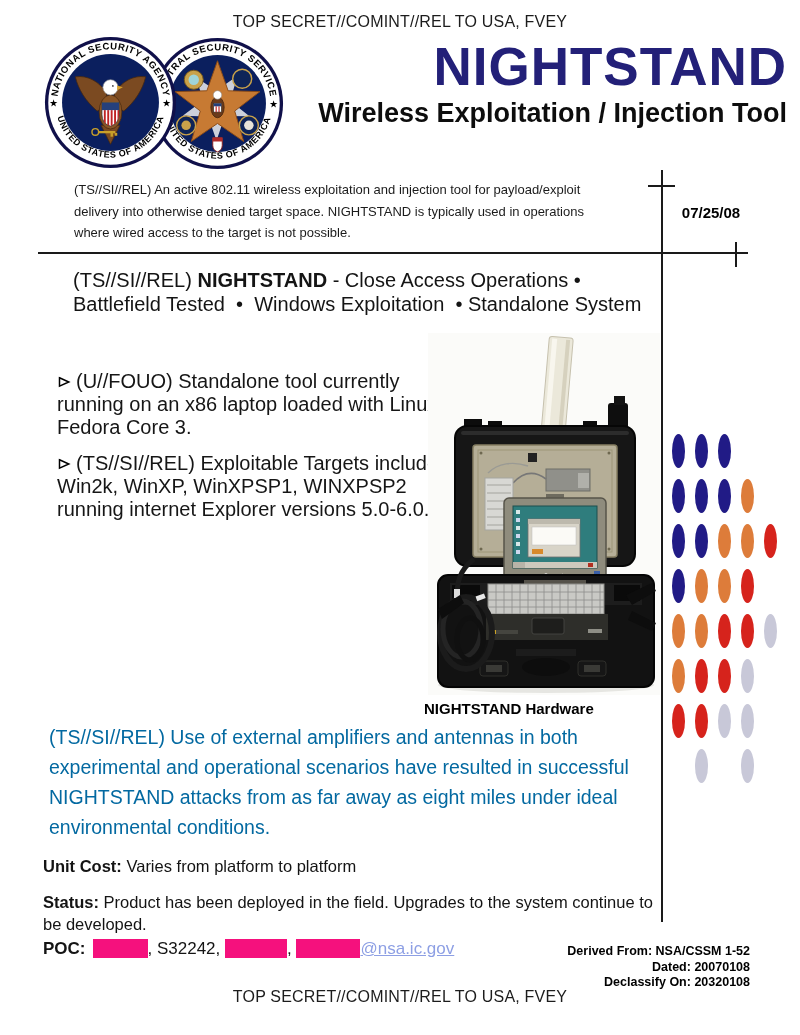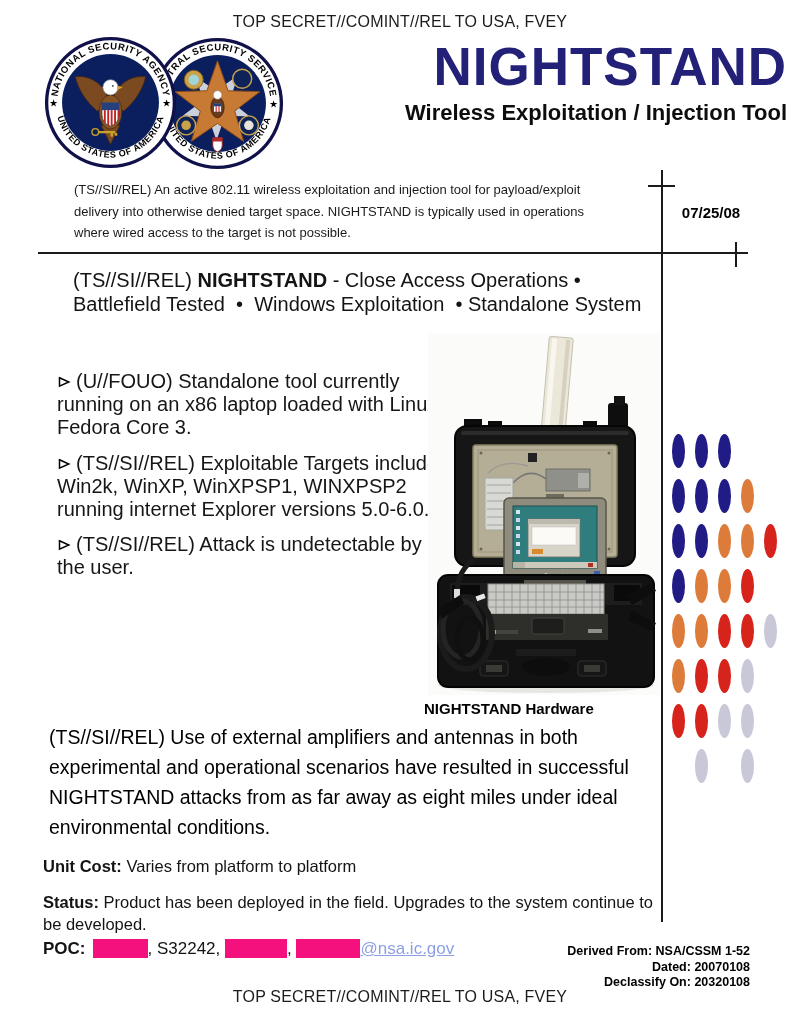--- a/index.html
+++ b/index.html
@@ -10,21 +10,21 @@
           font-size:16px;color:#1c1c1c;letter-spacing:.2px;}
   .banner.top{top:13px;}
   .banner.bottom{top:988px;}
 
   .seal{position:absolute;width:133px;height:133px;}
   #seal-css{left:151px;top:37px;}
   #seal-nsa{left:44px;top:36px;z-index:2;}
 
   .title-block{position:absolute;right:13px;top:40px;text-align:right;}
   .doc-title{font-size:53px;font-weight:bold;color:#232078;line-height:54px;letter-spacing:1px;}
-  .doc-subtitle{font-size:22px;font-weight:bold;color:#0d0d0d;line-height:32px;margin-top:3px;}
+  .doc-subtitle{font-size:27px;font-weight:bold;color:#0d0d0d;line-height:32px;margin-top:3px;}
 
   .intro{position:absolute;left:74px;top:179px;width:548px;
          font-size:13px;line-height:21.5px;color:#1b1b1b;}
 
   .vline{position:absolute;left:661px;top:170px;width:2px;height:752px;background:#1a1a1a;}
   .htick{position:absolute;left:648px;top:185px;width:27px;height:2px;background:#1a1a1a;}
   .hdivider{position:absolute;left:38px;top:252px;width:710px;height:2px;background:#1a1a1a;}
   .vtick{position:absolute;left:735px;top:242px;width:2px;height:25px;background:#1a1a1a;}
   .date{position:absolute;left:668px;top:204px;width:86px;text-align:center;
         font-size:15px;font-weight:bold;color:#000;}
@@ -38,21 +38,21 @@
 
   .bullets{position:absolute;left:57px;top:370px;width:392px;}
   .bullet{margin:0 0 12px 0;font-size:20px;line-height:23.2px;color:#161616;}
   .bglyph{display:inline-block;vertical-align:-1px;margin-right:5px;}
 
   .photo{position:absolute;left:428px;top:333px;width:232px;height:362px;}
   .caption{position:absolute;left:424px;top:700px;width:180px;
            font-size:15px;font-weight:bold;color:#000;}
 
   .range-par{position:absolute;left:49px;top:722px;width:600px;
-             font-size:19.5px;line-height:30px;color:#000000;}
+             font-size:19.5px;line-height:30px;color:#0369a1;}
 
   .dot-grid{position:absolute;left:672px;top:434px;}
   .dot-row{height:45px;}
   .dot{display:inline-block;width:13px;height:34px;border-radius:50%;margin-right:10px;}
 
   .foot-line{position:absolute;left:43px;font-size:16.5px;line-height:21.5px;color:#141414;}
   .foot-line .lbl{font-weight:bold;}
   #unit-cost{top:856px;width:600px;}
   #status{top:892px;width:615px;}
   #poc{top:938px;width:615px;font-size:17px;}
@@ -162,23 +162,20 @@
   <div class="tagline"><span>(TS//SI//REL) </span><b>NIGHTSTAND</b><span> - Close Access Operations • Battlefield Tested  •  Windows Exploitation  • Standalone System</span></div>
 
 
   <div class="bullets">
     <p class="bullet"><svg class="bglyph" viewBox="0 0 14 14" width="14" height="14">
           <path d="M2.5 2.8 L11.8 7 L2.5 11.2 Z" fill="none" stroke="#000" stroke-width="1.5"></path>
         </svg><span>(U//FOUO) Standalone tool currently running on an x86 laptop loaded with Linux Fedora Core 3.</span></p>
     <p class="bullet"><svg class="bglyph" viewBox="0 0 14 14" width="14" height="14">
           <path d="M2.5 2.8 L11.8 7 L2.5 11.2 Z" fill="none" stroke="#000" stroke-width="1.5"></path>
         </svg><span>(TS//SI//REL) Exploitable Targets include Win2k, WinXP, WinXPSP1, WINXPSP2 running internet Explorer versions 5.0-6.0.</span></p>
-    <p class="bullet"><svg class="bglyph" viewBox="0 0 14 14" width="14" height="14">
-          <path d="M2.5 2.8 L11.8 7 L2.5 11.2 Z" fill="none" stroke="#000" stroke-width="1.5"></path>
-        </svg><span>(TS//SI//REL) Attack is undetectable by the user.</span></p>
   </div>
 
   <svg class="photo" viewBox="0 0 232 362">
     <rect x="0" y="0" width="232" height="362" fill="#fbfbf9"></rect>
     <ellipse cx="118" cy="352" rx="108" ry="8" fill="#e6e6e2"></ellipse>
 
     <g transform="rotate(5 126 100)">
       <rect x="113" y="4" width="24" height="96" rx="3" fill="#ebe8da" stroke="#c6c1ae" stroke-width="1"></rect>
       <rect x="116" y="6" width="5" height="92" fill="#f8f6ee"></rect>
       <rect x="130" y="6" width="4" height="92" fill="#d6d1be"></rect>

